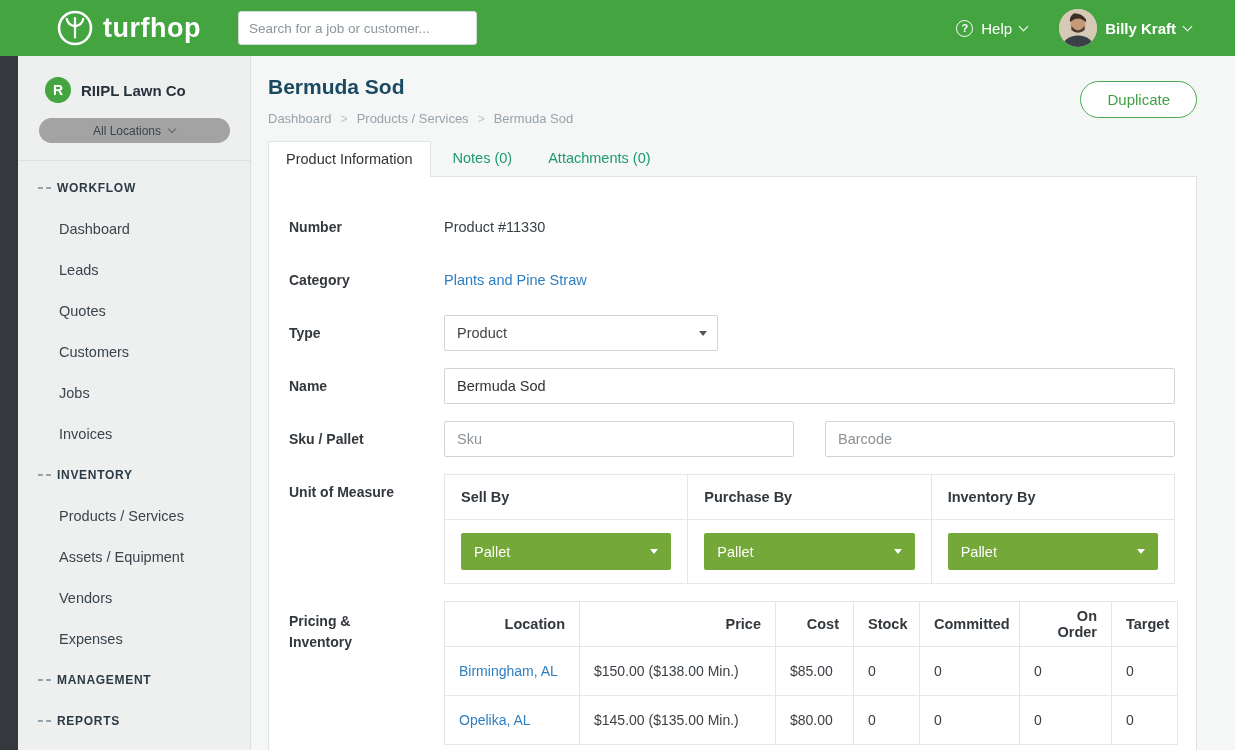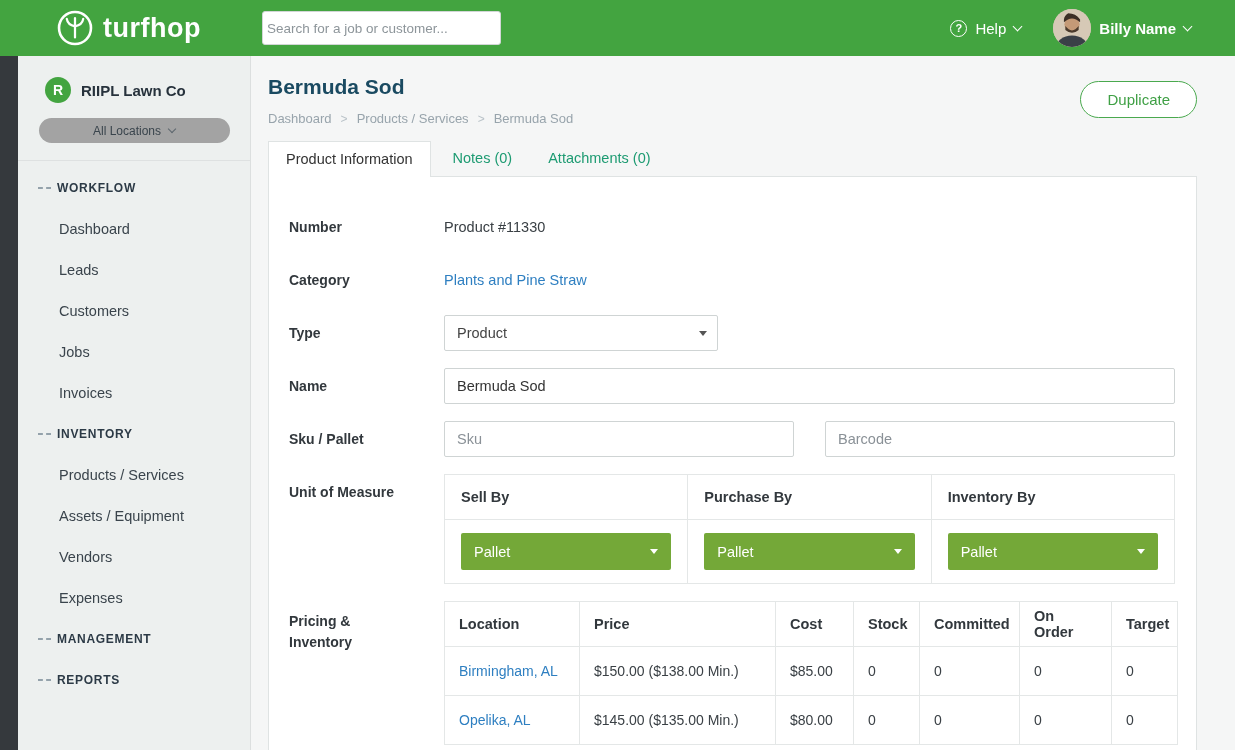--- a/index.html
+++ b/index.html
@@ -12,22 +12,22 @@
     --header-green:#43a440; --button-green:#74a838; --link-blue:#2e7fc1;
     --tab-teal:#1d9b72; --title-navy:#1a4a61; --rail-dark:#35393d;
   }
 
   
   .topbar { position:absolute; left:0; top:0; width:1235px; height:56px;
     background:var(--header-green); z-index:10; }
   .brand { position:absolute; left:56px; top:0; height:56px; display:flex; align-items:center; gap:9px; cursor:pointer; }
   .brand-icon svg { display:block; }
   .brand-text { color:#fff; font-size:27px; font-weight:bold; letter-spacing:.5px; }
-  .topbar-search { position:absolute; left:262px; top:11px; width:239px; height:34px;
-    border:1px solid #d2d6d6; border-radius:3px; background:#fff; padding:0 4px;
+  .topbar-search { position:absolute; left:238px; top:11px; width:239px; height:34px;
+    border:1px solid #d2d6d6; border-radius:3px; background:#fff; padding:0 10px;
     font-size:13.5px; color:#333; outline:none; font-family:"Liberation Sans",sans-serif; }
   .topbar-search::placeholder { color:#8d959a; }
   .topbar-right { position:absolute; right:44px; top:0; height:56px; display:flex; align-items:center; gap:32px; }
   .help-group, .user-group { display:flex; align-items:center; gap:8px; color:#fff; font-size:15px; cursor:pointer; }
   .help-icon { display:inline-flex; align-items:center; justify-content:center; width:17px; height:17px;
     border:1.5px solid #fff; border-radius:50%; font-size:11px; font-weight:bold; color:#fff; }
   .chev { display:inline-block; width:7px; height:7px; border-right:1.7px solid currentColor;
     border-bottom:1.7px solid currentColor; transform:rotate(45deg); margin-top:-4px; }
   .chev-white { color:#fff; }
   .chev-gray { color:#5c666d; width:6px; height:6px; }
@@ -94,21 +94,21 @@
   .split .tinput { flex:1; }
 
   table { border-collapse:collapse; table-layout:fixed; width:100%; }
   .uom th { border:1px solid #e4e7e7; height:45px; text-align:left; padding:0 16px;
     font-size:14.5px; font-weight:bold; color:#32383d;margin-left:27px; }
   .uom td { border:1px solid #e4e7e7; height:64px; padding:0 16px; }
   .gbtn { width:100%; height:37px; background:var(--button-green); color:#fff; border:none;
     border-radius:2px; display:flex; align-items:center; justify-content:space-between;
     padding:0 13px; font-size:14.5px; cursor:pointer; font-family:"Liberation Sans",sans-serif; }
 
-  .ptable th { border:1px solid #e4e7e7; height:45px; text-align:left; padding:0 14px;
+  .ptable th { border:1px solid #e4e7e7; height:45px; text-align:right; padding:0 14px;
     font-size:14.5px; font-weight:bold; color:#32383d;margin-left:44px; }
   .ptable td { border:1px solid #e4e7e7; height:46px; padding:16px 14px; font-size:14px; color:#3a4045;
     white-space:nowrap; overflow:hidden; }
 </style>
 </head>
 <body>
 
 <header class="topbar">
   <div class="brand">
     <span class="brand-icon">
@@ -134,21 +134,21 @@
     <div class="user-group">
       <span class="avatar">
         <svg width="38" height="38" viewBox="0 0 40 40">
           <rect width="40" height="40" fill="#d6c9b6"></rect>
           <circle cx="20" cy="16" r="8" fill="#c49a77"></circle>
           <path d="M11.5 14 Q20 6 28.5 14 L28.5 11 Q24 4.5 16 4.5 Q12 7 11.5 11 Z" fill="#3c2f26"></path>
           <path d="M13 18 Q20 27 27 18 L27 22 Q20 28 13 22 Z" fill="#4a3a2c"></path>
           <path d="M3 41 a17 13 0 0 1 34 0 Z" fill="#3a4047"></path>
         </svg>
       </span>
-      <span class="user-name">Billy Name</span>
+      <span class="user-name">Billy Kraft</span>
       <span class="chev chev-white"></span>
     </div>
   </div>
 </header>
 
 <div class="left-rail"></div>
 
 <aside class="sidebar">
   <div class="company">
     <span class="company-logo">R</span>
@@ -159,20 +159,21 @@
     <span class="chev chev-gray"></span>
   </div>
   <div class="sidebar-divider"></div>
   <nav class="nav">
     <div class="nav-section">
       <span class="dash-icon"></span>
       <span>WORKFLOW</span>
     </div>
     <div class="nav-item">Dashboard</div>
     <div class="nav-item">Leads</div>
+    <div class="nav-item">Quotes</div>
     <div class="nav-item">Customers</div>
     <div class="nav-item">Jobs</div>
     <div class="nav-item">Invoices</div>
     <div class="nav-section">
       <span class="dash-icon"></span>
       <span>INVENTORY</span>
     </div>
     <div class="nav-item">Products / Services</div>
     <div class="nav-item">Assets / Equipment</div>
     <div class="nav-item">Vendors</div>

